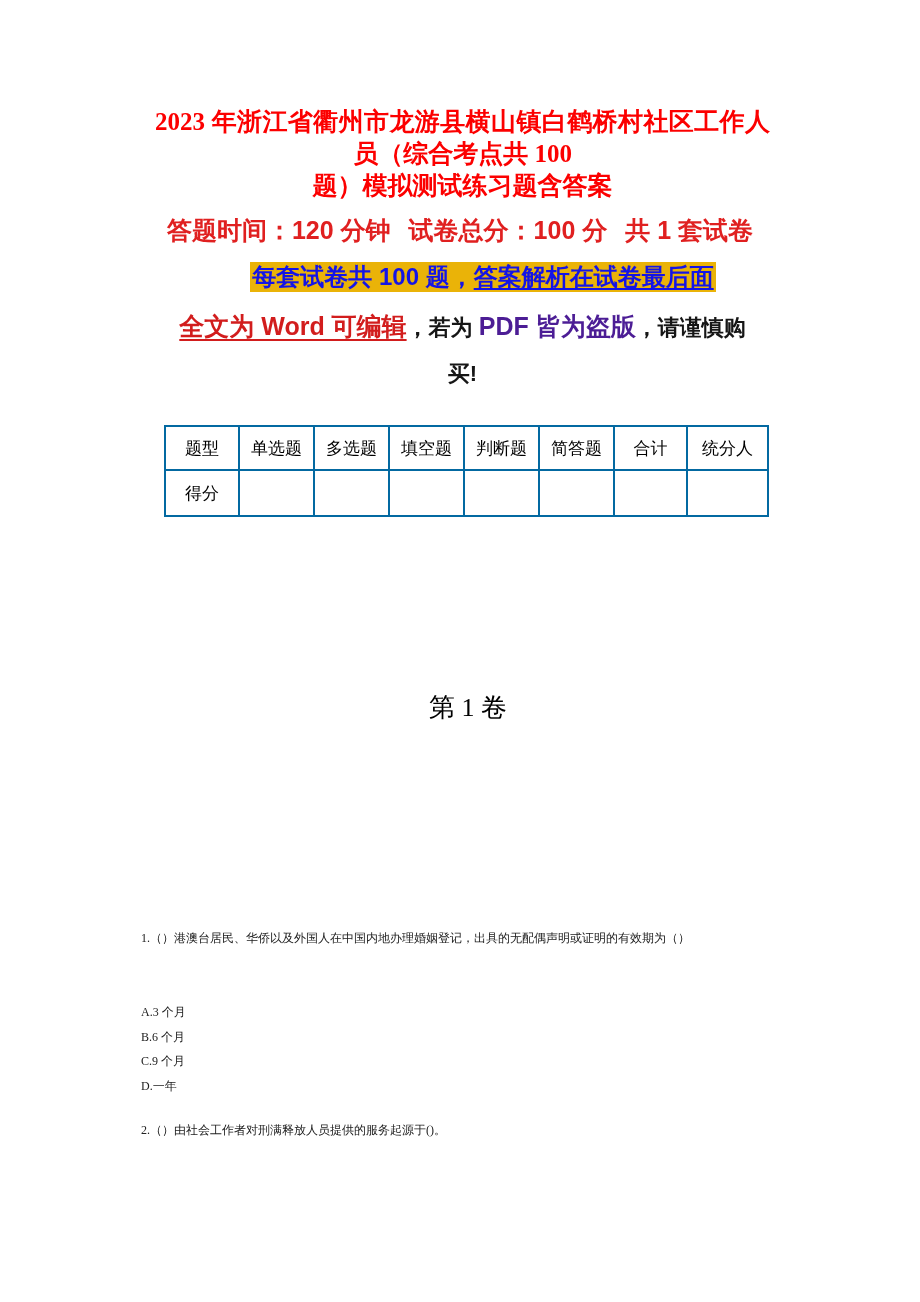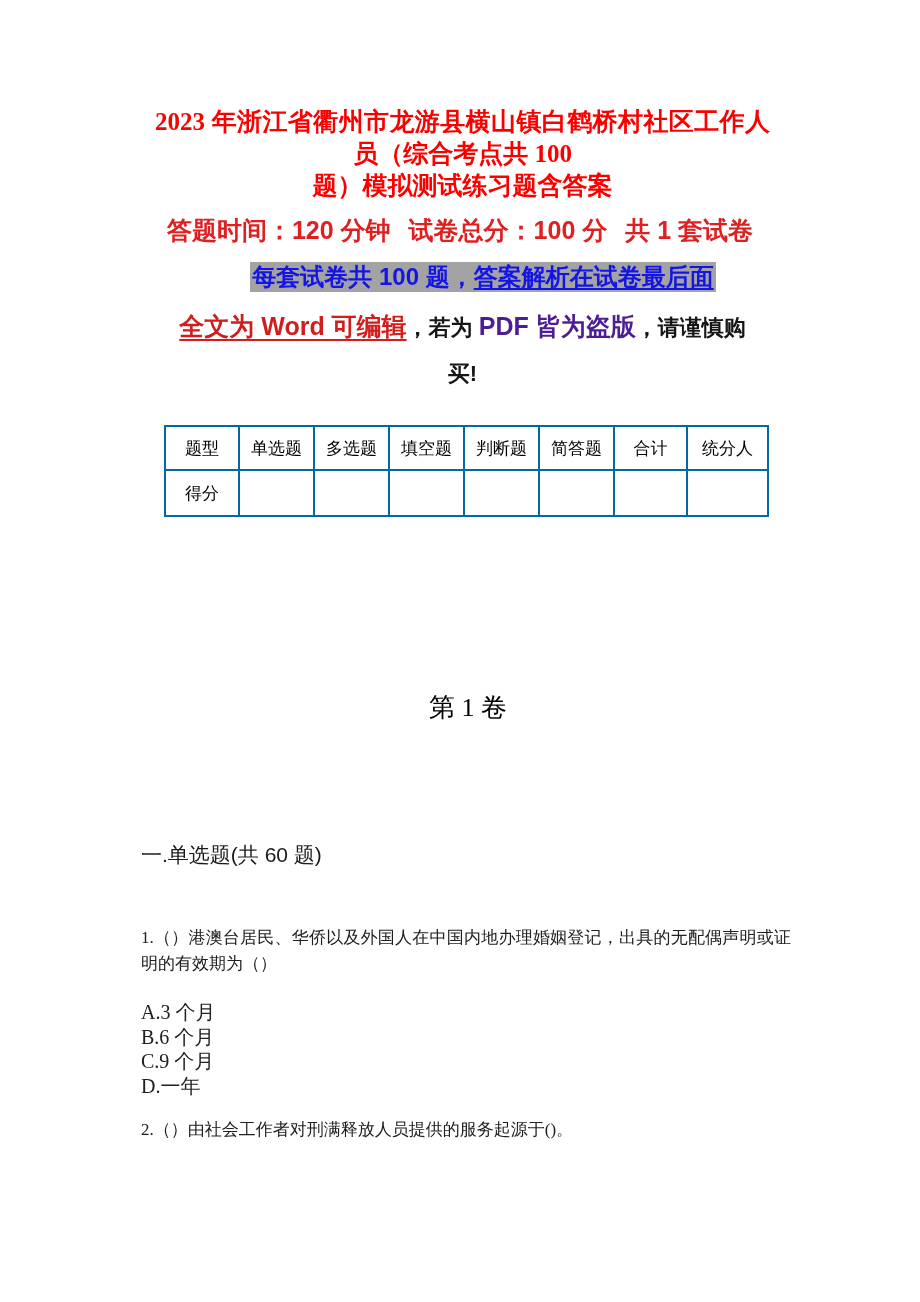--- a/index.html
+++ b/index.html
@@ -59,21 +59,21 @@
     left: 0;
     top: 260px;
     width: 920px;
     text-align: center;
     font-size: 24px;
     line-height: 34px;
     font-weight: bold;
     font-family: "Liberation Sans", "DejaVu Sans", sans-serif;
   }
   .info-line-2 .hl {
-    background: #a3a3a3;
+    background: #eab308;
     color: #1414e6;
     padding: 1px 2px 2px 2px;
     margin-left: 46px;
   }
   .info-line-2 .hl .ul {
     text-decoration: underline;
     text-decoration-color: #1414e6;
     text-underline-offset: 3px;
   }
 
@@ -162,35 +162,35 @@
     line-height: 30px;
     color: #1a1a1a;
     font-family: "Liberation Sans", "DejaVu Sans", sans-serif;
   }
 
   
   .q-block {
     position: absolute;
     left: 141px;
     width: 650px;
-    font-size: 17px;
+    font-size: 12px;
     line-height: 26px;
     color: #202020;
     font-family: "Liberation Serif", "DejaVu Serif", serif;
     text-align: justify;
   }
   .q1 { top: 925px; }
   .q2 { top: 1105px; margin-top: 12px; }
 
   .opts {
     position: absolute;
     left: 141px;
     top: 1000px;
     width: 400px;
-    font-size: 20px;
+    font-size: 12px;
     line-height: 24.5px;
     color: #202020;
     font-family: "Liberation Serif", "DejaVu Serif", serif;
   }
   .opts .opt { display: block; }
 </style>
 </head>
 <body>
 
 <div class="page">
@@ -233,21 +233,20 @@
       <td class="c4"></td>
       <td class="c5"></td>
       <td class="c6"></td>
       <td class="c7"></td>
     </tr>
   </tbody>
     </table>
 
   <div class="volume-heading">第 1 卷</div>
 
-  <div class="section-heading">一.单选题(共 60 题)</div>
 
   <div class="q-block q1">1.（）港澳台居民、华侨以及外国人在中国内地办理婚姻登记，出具的无配偶声明或证明的有效期为（）</div>
 
   <div class="opts">
     <span class="opt">A.3 个月</span>
     <span class="opt">B.6 个月</span>
     <span class="opt">C.9 个月</span>
     <span class="opt">D.一年</span>
   </div>
 

